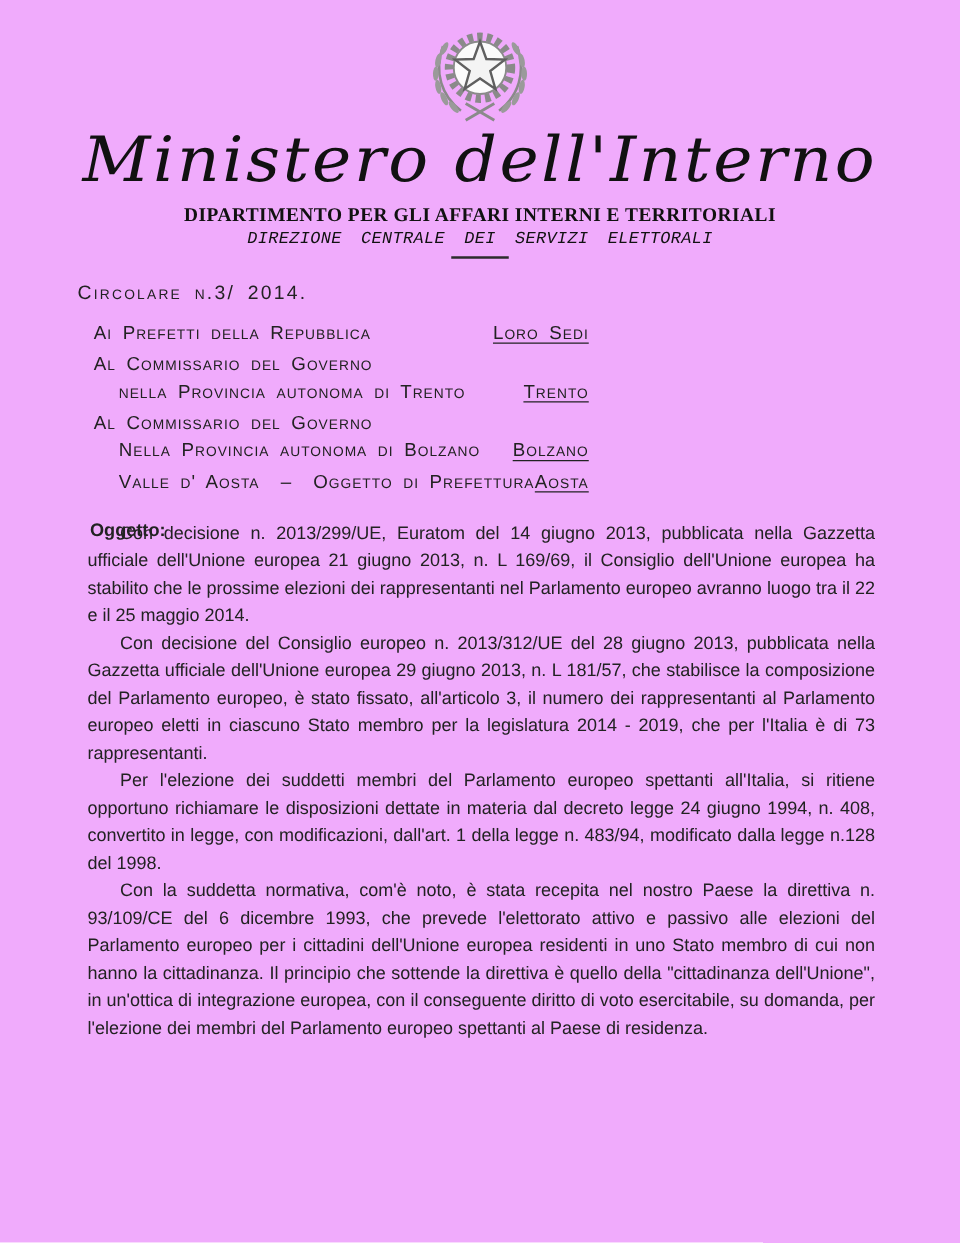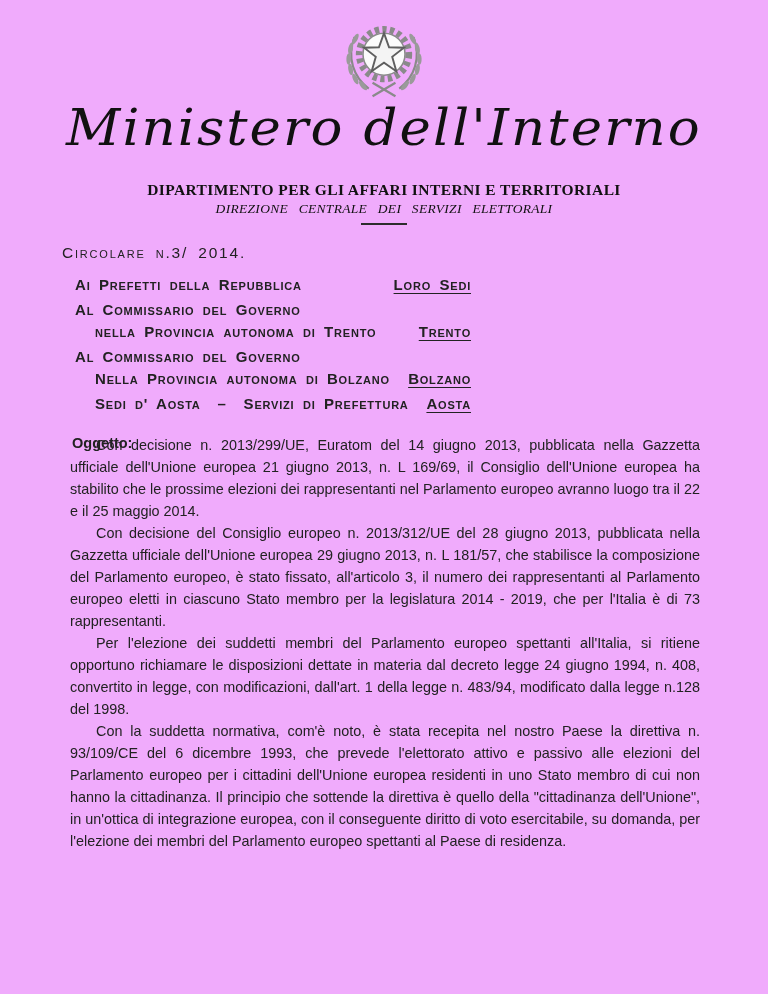--- a/index.html
+++ b/index.html
@@ -26,32 +26,32 @@
     font-size: 50px;
     line-height: 60px;
     text-align: center;
     letter-spacing: 2px;
     margin-top: -2px;
     transform: scaleX(1.06);
     white-space: nowrap;
     color: #111;
   }
   .department {
-    margin-top: 23px;
+    margin-top: 6px;
     text-align: center;
     font-family: "Liberation Serif", serif;
     font-weight: bold;
     font-size: 15.5px;
     letter-spacing: 0.4px;
     color: #111;
   }
   .direction {
     margin-top: 2px;
     text-align: center;
-    font-family: Liberation Serif, serif;
+    font-family: Liberation Mono, monospace;
     font-style: italic;
     font-size: 13.5px;
     word-spacing: 7px;
     letter-spacing: 0.3px;
     color: #111;
   }
   .header-rule {
     width: 46px;
     height: 2px;
     background: #2c2c2c;
@@ -73,21 +73,20 @@
     letter-spacing: 0.8px;
     word-spacing: 3.5px;
     line-height: 22px;
     color: #222;
   }
   .recipient-row {
     display: flex;
     justify-content: space-between;
     align-items: flex-end;
     margin-bottom: 3px;
-    font-weight: bold;
   }
   .recipient-line2 {
     padding-left: 20px;
     white-space: pre-wrap;
   }
   .destination {
     text-decoration: underline;
     text-underline-offset: 3px;
     white-space: nowrap;
     text-align: center;
@@ -181,21 +180,21 @@
     <div class="recipient-row">
       <div class="recipient-lines">
         <div>Al Commissario del Governo</div>
         <div class="recipient-line2">Nella Provincia autonoma di Bolzano</div>
       </div>
       <div class="destination">Bolzano</div>
     </div>
 
     <div class="recipient-row">
       <div class="recipient-lines">
-        <div class="recipient-line2">Sedi d' Aosta  –  Servizi di Prefettura</div>
+        <div class="recipient-line2">Valle d' Aosta  –  Oggetto di Prefettura</div>
       </div>
       <div class="destination">Aosta</div>
     </div>
 
   </div>
 
   <div class="subject">
     <span class="subject-label">Oggetto:</span>
   </div>
 

